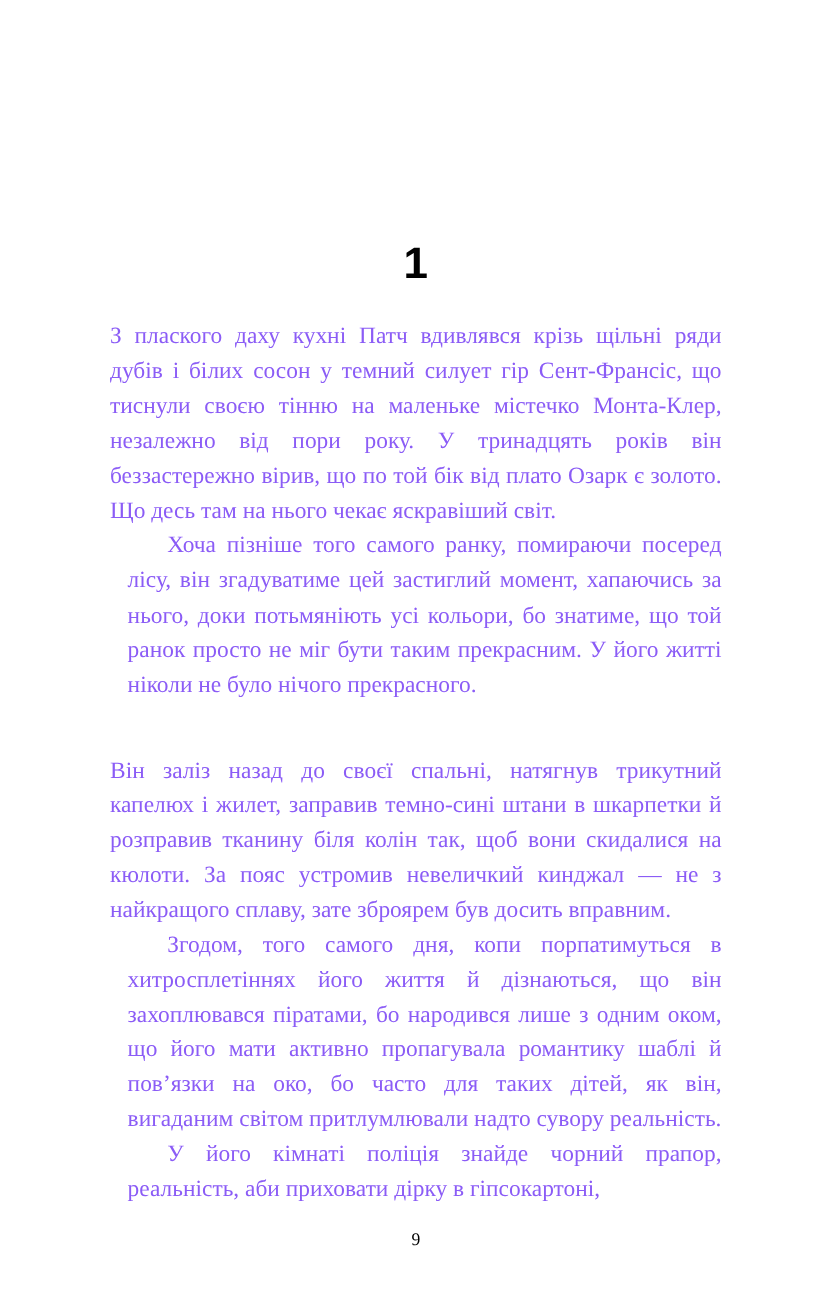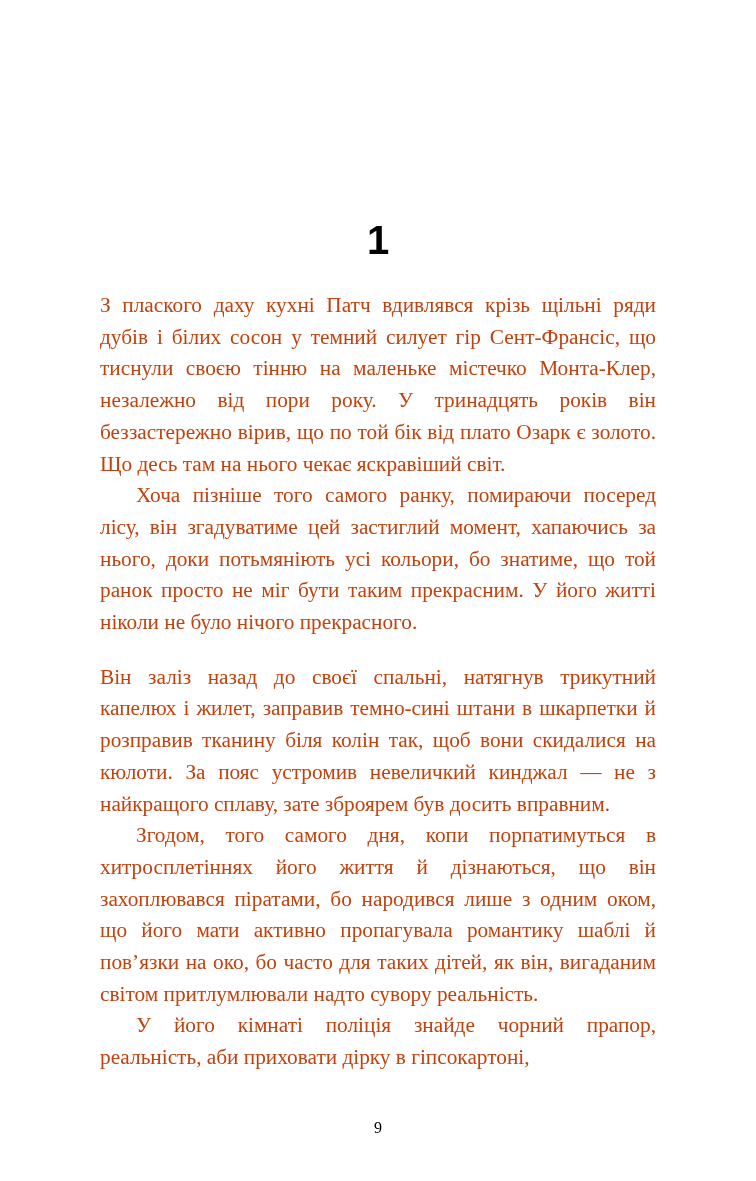--- a/index.html
+++ b/index.html
@@ -35,42 +35,43 @@
 
   
   .text-column {
     position: absolute;
     top: 290px;
     left: 100px;
     width: 556px;
     font-family: "Liberation Serif", "DejaVu Serif", serif;
     font-size: 21.3px;
     line-height: 31.7px;
-    color: #c2410c;
+    color: #8b5cf6;
     text-align: justify;
     text-justify: inter-word;
     -webkit-hyphens: manual;
     hyphens: manual;
   }
 
   .text-column p {
     margin: 0;
     padding: 0;
     text-align: justify;
     text-indent: 0;
   }
 
   
   .text-column p.indent {
     text-indent: 36px;
+    margin-left: 16px;
   }
 
   
   .text-column p.section-break {
-    margin-top: 23px;
+    margin-top: 46px;
     text-indent: 0;
   }
 
   
   .text-column p:last-child {
     text-align: justify;
   }
 
   
   .folio {

